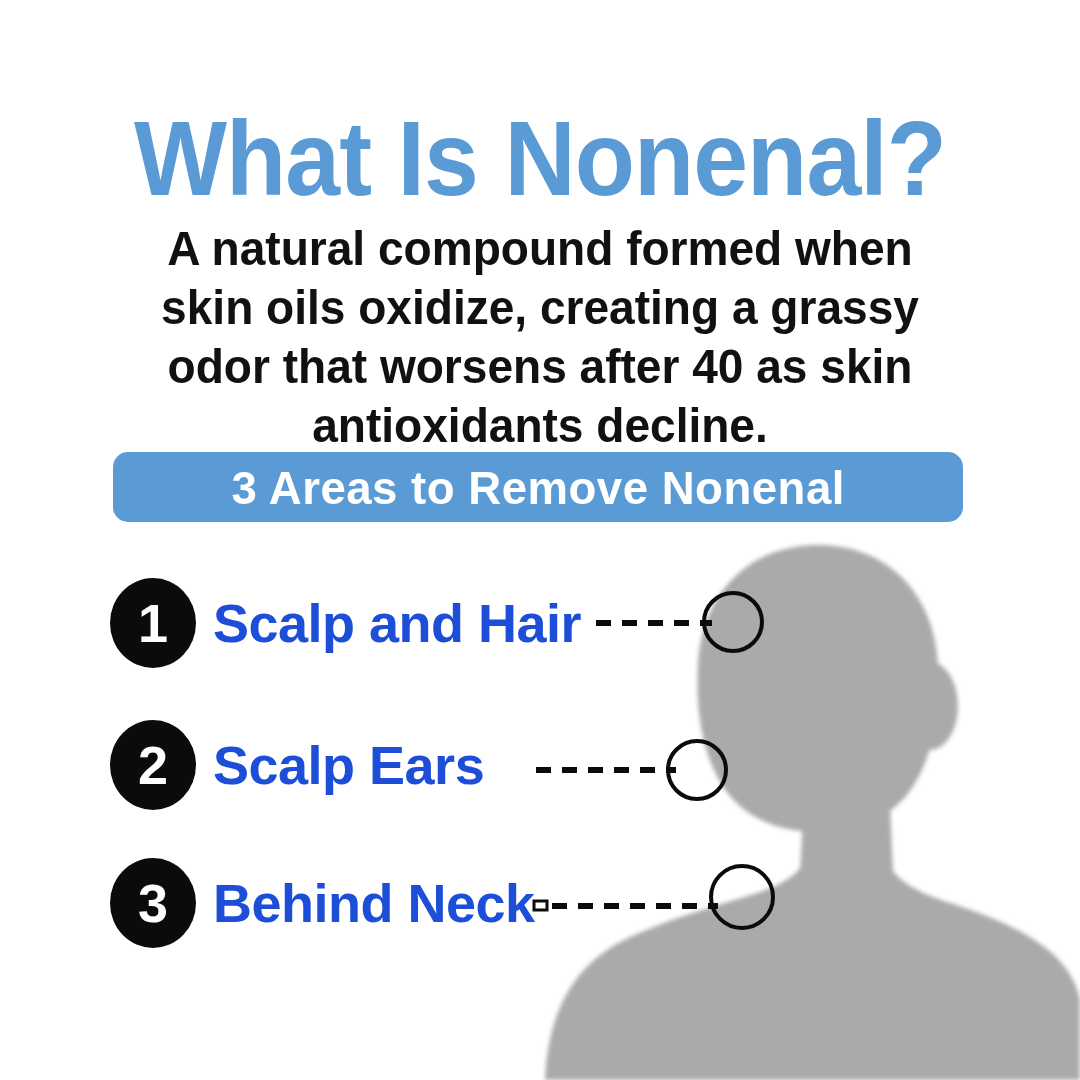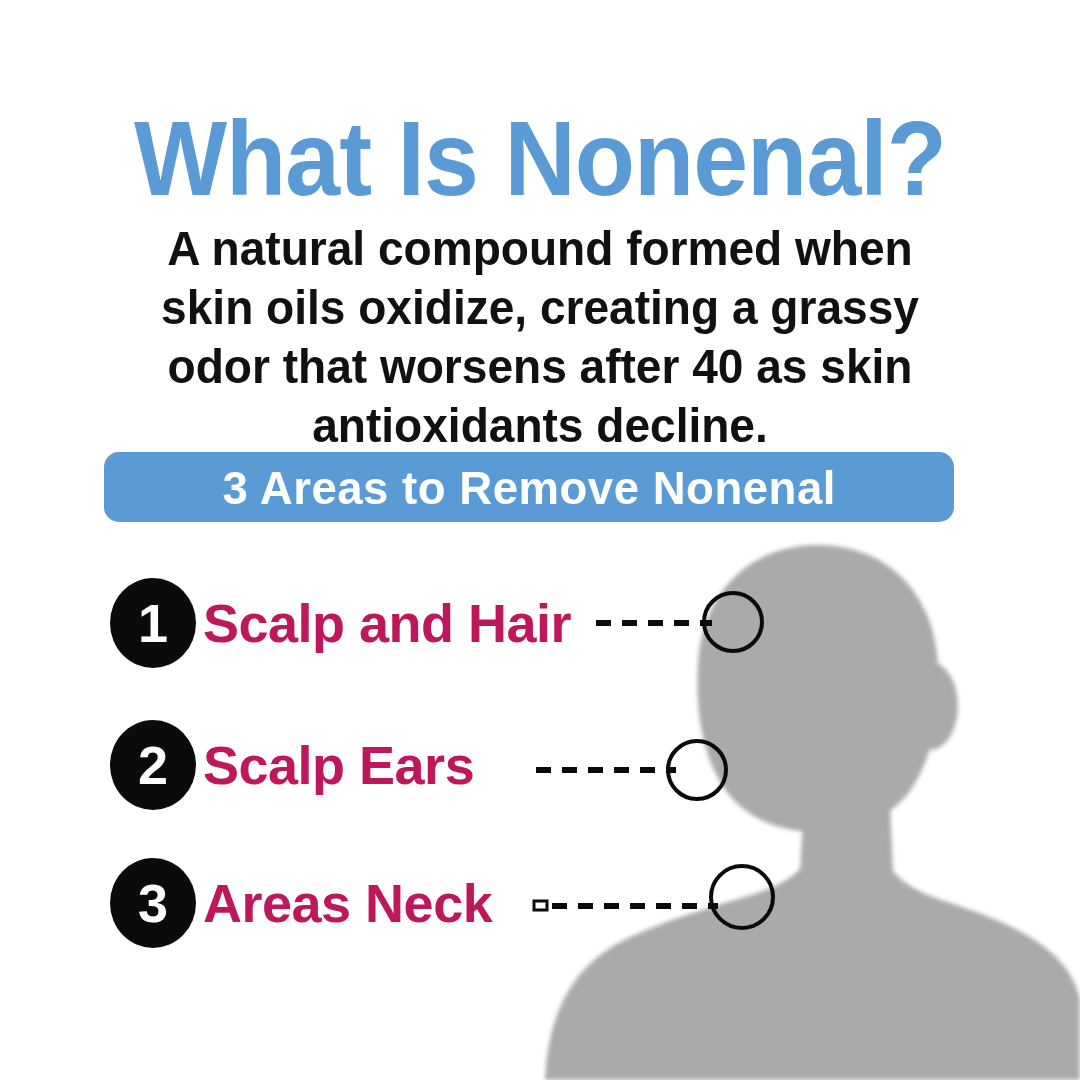--- a/index.html
+++ b/index.html
@@ -59,21 +59,21 @@
     color: #111111;
     font-family: "Liberation Sans Narrow", "Liberation Sans", sans-serif;
     transform: scaleX(0.94);
     transform-origin: 50% 0;
     z-index: 4;
   }
 
   
   #banner {
     position: absolute;
-    left: 104px;
+    left: 113px;
     top: 452px;
     width: 850px;
     height: 70px;
     border-radius: 15px;
     display: flex;
     align-items: center;
     justify-content: center;
     z-index: 4;
   }
   #banner-text {
@@ -103,24 +103,24 @@
     color: #ffffff;
     display: flex;
     align-items: center;
     justify-content: center;
     font-size: 54px;
     font-weight: 700;
     flex: 0 0 auto;
     font-family: "Liberation Sans", sans-serif;
   }
   .item-label {
-    margin-left: 7px;
+    margin-left: 17px;
     font-size: 54px;
     font-weight: 700;
-    color: #be185d;
+    color: #1d4ed8;
     white-space: nowrap;
     font-family: "Liberation Sans", sans-serif;
     letter-spacing: -0.5px;
   }
 
   
   #connectors {
     position: absolute;
     left: 0;
     top: 0;
@@ -179,21 +179,21 @@
     <div class="item-label">Scalp and Hair</div>
   </div>
 
   <div class="list-item" style="top:720px;">
     <div class="badge">2</div>
     <div class="item-label">Scalp Ears</div>
   </div>
 
   <div class="list-item" style="top:858px;">
     <div class="badge">3</div>
-    <div class="item-label">Areas Neck</div>
+    <div class="item-label">Behind Neck</div>
   </div>
 
   <svg id="connectors" viewBox="0 0 1080 1080">
 
     <line x1="596" y1="623" x2="712" y2="623" stroke="#0b0b0b" stroke-width="6" stroke-dasharray="15 11"></line>
     <circle cx="733" cy="622" r="29" fill="none" stroke="#0b0b0b" stroke-width="4"></circle>
 
     <line x1="536" y1="770" x2="676" y2="770" stroke="#0b0b0b" stroke-width="6" stroke-dasharray="15 11"></line>
     <circle cx="697" cy="770" r="29" fill="none" stroke="#0b0b0b" stroke-width="4"></circle>
 

